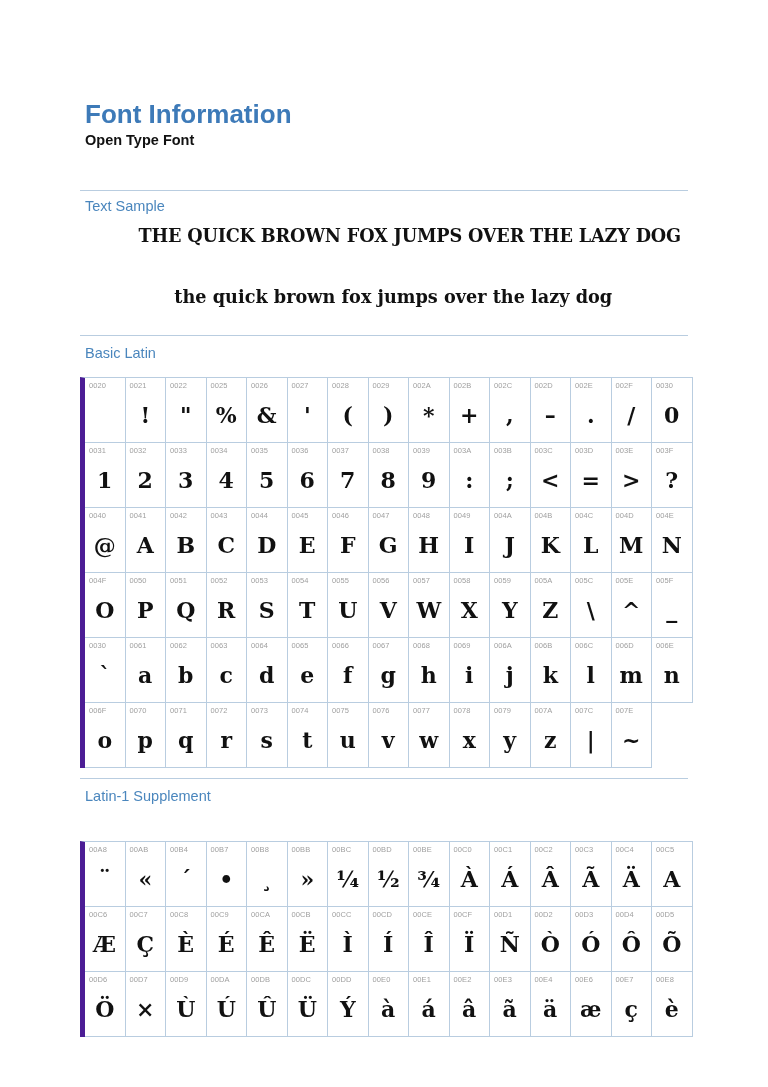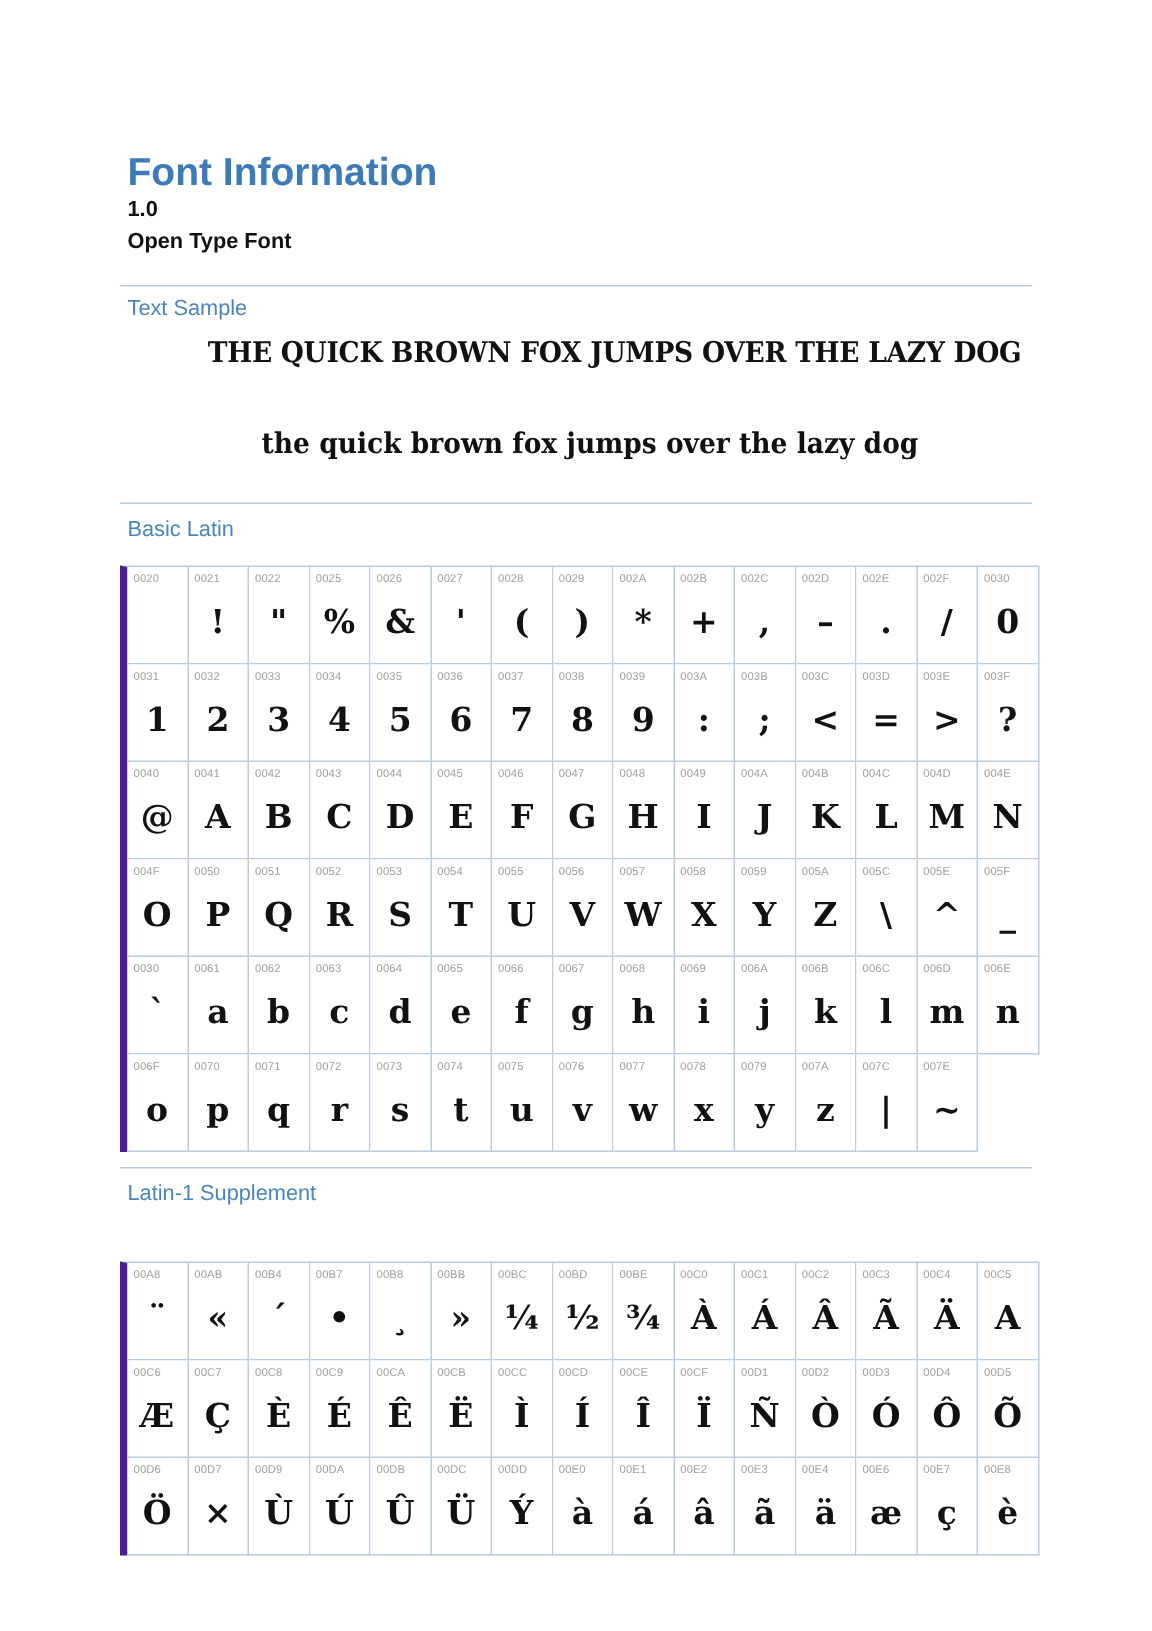--- a/index.html
+++ b/index.html
@@ -111,21 +111,20 @@
     font-size: 22px;
     line-height: 34px;
     color: #111;
   }
 </style>
 </head>
 <body>
 
 <div class="page">
   <div class="title">Font Information</div>
-  <div class="info-line">1.0</div>
   <div class="info-line">Open Type Font</div>
 </div>
 
 <div class="sep" style="top:190px;"></div>
 
 <div class="section-heading" style="top:198px;">Text Sample</div>
 <div class="sample upper">THE QUICK BROWN FOX JUMPS OVER THE LAZY DOG</div>
 <div class="sample lower">the quick brown fox jumps over the lazy dog</div>
 
 <div class="sep" style="top:335px;"></div>

